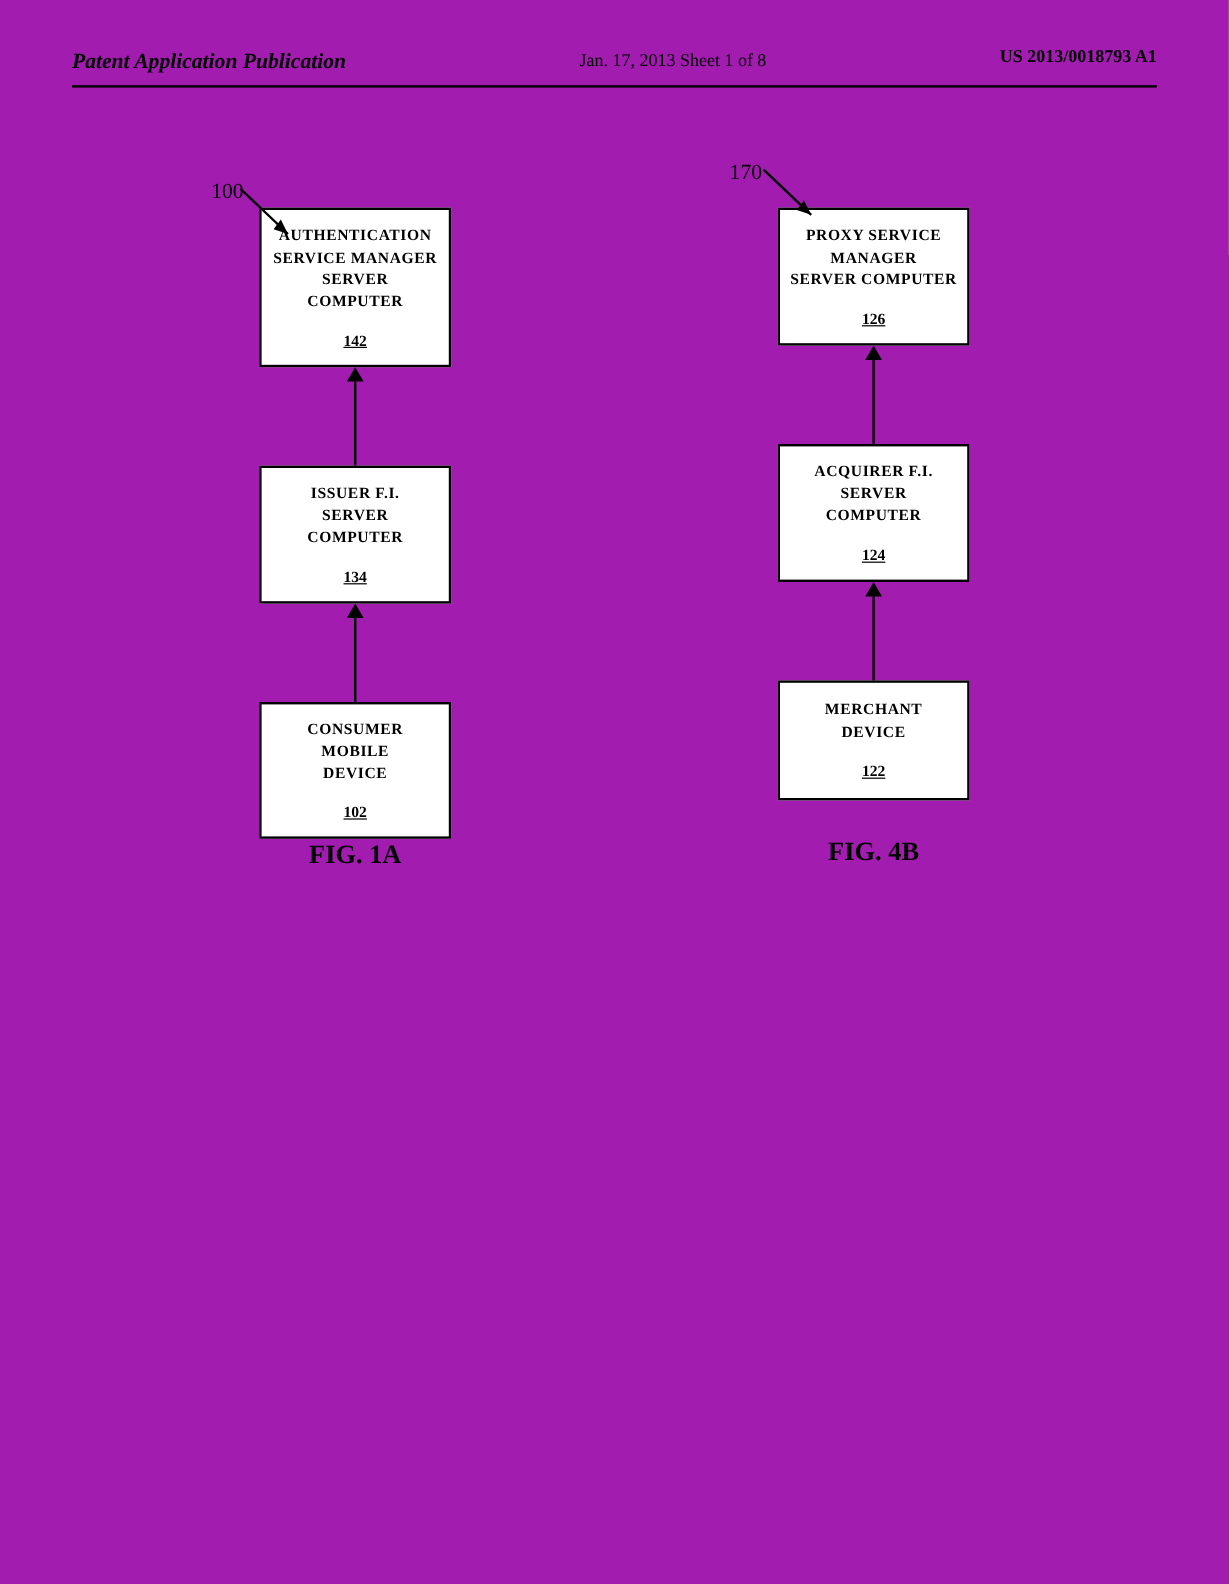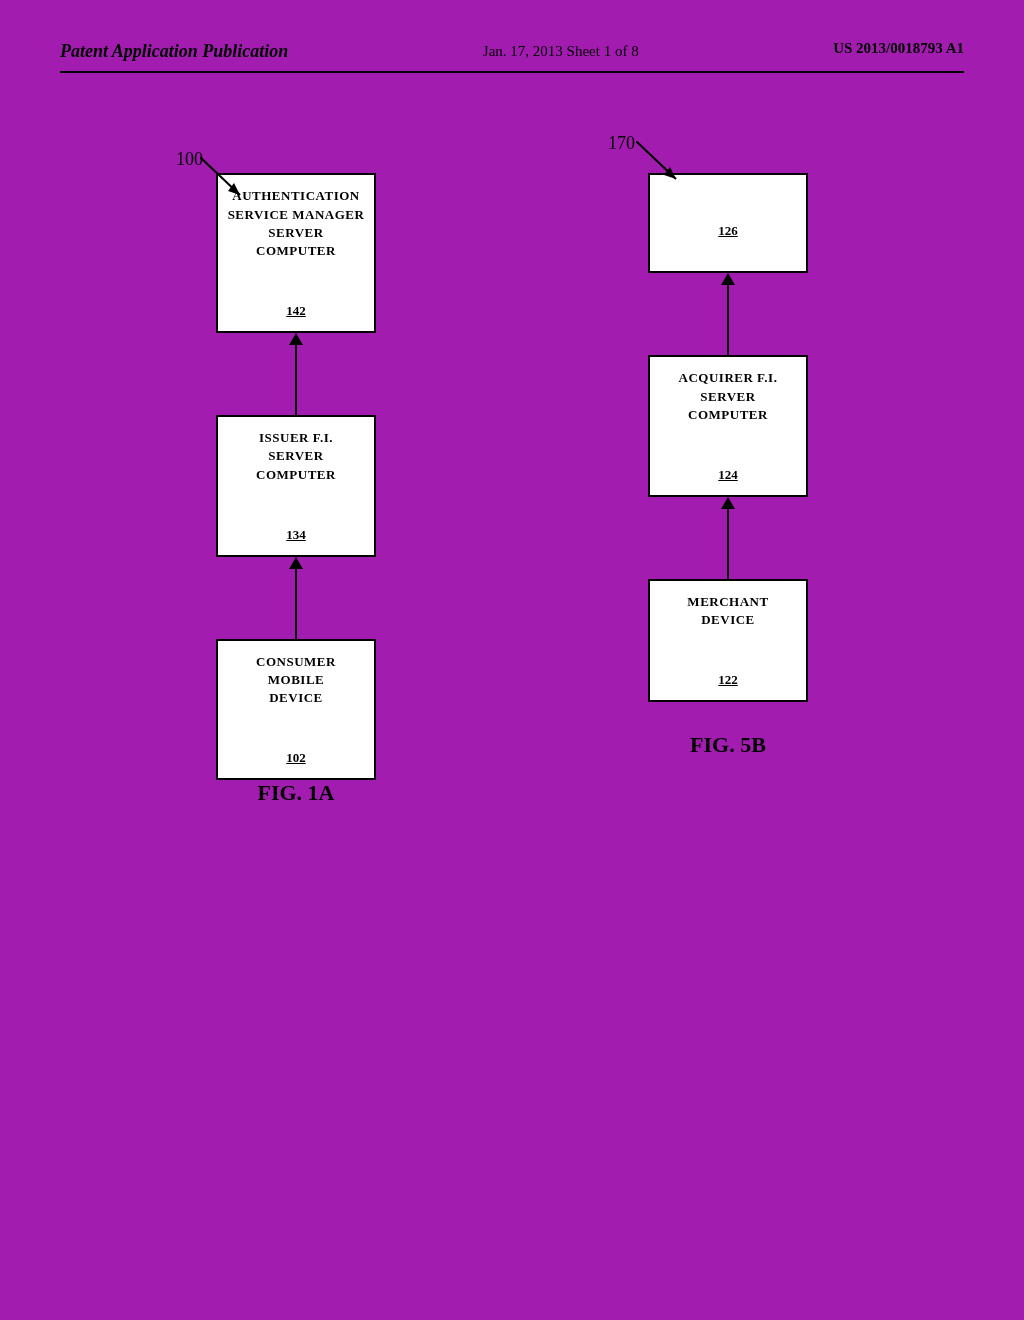--- a/index.html
+++ b/index.html
@@ -69,21 +69,20 @@
       border: 2px solid #000;
       width: 160px;
       min-height: 100px;
       display: flex;
       flex-direction: column;
       align-items: center;
       justify-content: center;
       text-align: center;
       padding: 12px 8px;
       background: #fff;
-      gap: 27px;
     }
     .node-box .node-text {
       font-size: 13px;
       font-weight: bold;
       line-height: 1.4;
       letter-spacing: 0.5px;
       text-transform: uppercase;
     }
     .node-box .node-num {
       font-size: 13px;
@@ -170,20 +169,21 @@
 
       <div style="position:absolute; top:0; left:10px; width:100px; height:55px;">
         <span style="font-size:18px; font-weight:normal; position:absolute; top:0; left:0;">170</span>
         <svg width="70" height="50" style="position:absolute; top:8px; left:28px;">
           <line x1="0" y1="0" x2="40" y2="38" stroke="#000" stroke-width="2"></line>
           <polygon points="40,38 28,34 34,26" fill="#000"></polygon>
         </svg>
       </div>
 
       <div class="node-box" style="margin-top: 10px;">
+        <span class="node-text">PROXY SERVICE<br>MANAGER<br>SERVER COMPUTER</span>
         <span class="node-num">126</span>
       </div>
 
       <div class="arrow-connector">
         <div class="arrow-head-up"></div>
         <div class="arrow-line-v"></div>
       </div>
 
       <div class="node-box">
         <span class="node-text">ACQUIRER F.I.<br>SERVER<br>COMPUTER</span>
@@ -194,20 +194,20 @@
         <div class="arrow-head-up"></div>
         <div class="arrow-line-v"></div>
       </div>
 
       <div class="node-box">
         <span class="node-text">MERCHANT<br>DEVICE</span>
         <span class="node-num">122</span>
       </div>
 
       <div style="align-self:center; margin-top: 30px;">
-        <span style="font-size:22px; font-weight:bold;">FIG. 5B</span>
+        <span style="font-size:22px; font-weight:bold;">FIG. 4B</span>
       </div>
 
     </div>
 
   </div>
 
 </div>
 
 </body></html>

